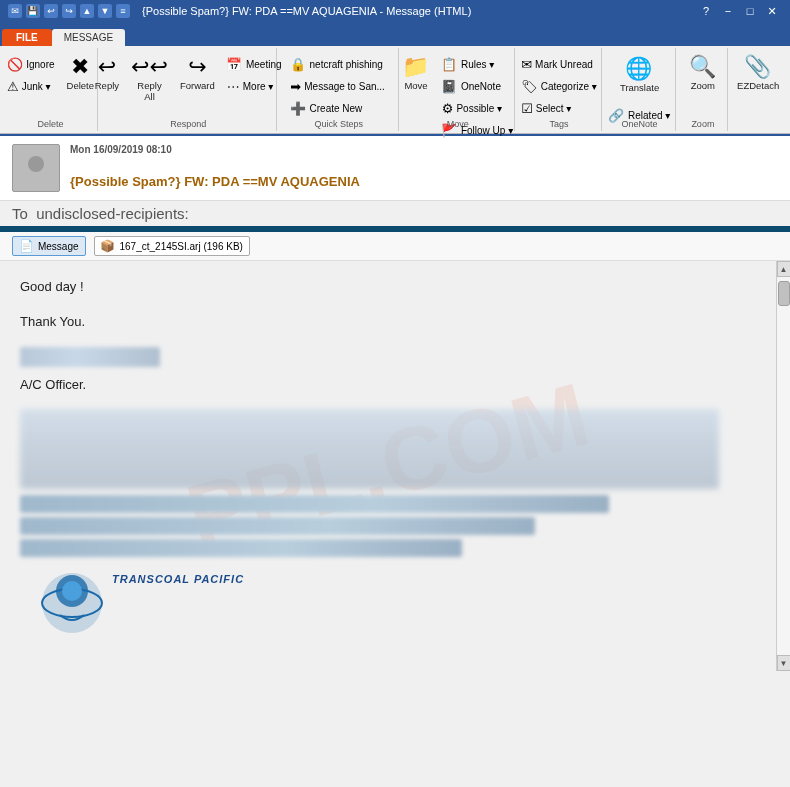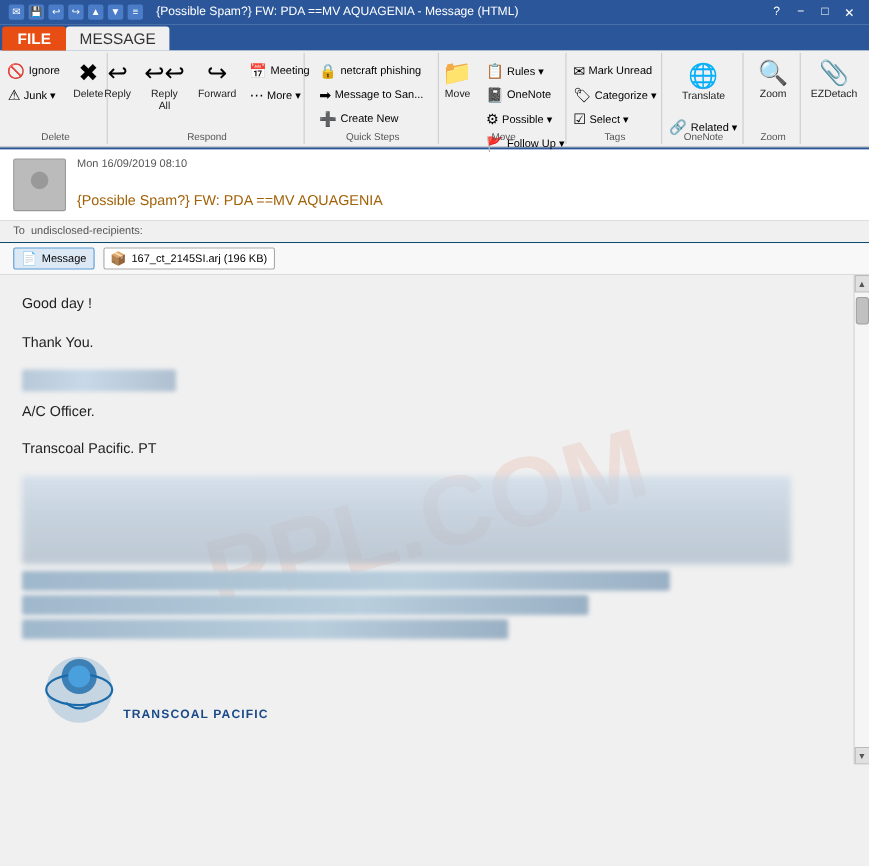--- a/index.html
+++ b/index.html
@@ -24,21 +24,21 @@
     
     .tab-bar {
       background: #2b579a;
       display: flex;
       align-items: flex-end;
       height: 24px;
       padding-left: 2px;
     }
     .tab {
       padding: 3px 12px;
-      font-size: 14px;
+      font-size: 10px;
       cursor: pointer;
       border-radius: 3px 3px 0 0;
       margin-top: 24px;
     }
     .tab.file { background: #e84e13; color: white; font-weight: bold; padding: 3px 14px; }
     .tab.active { background: #f0f0f0; color: #333; }
 
     
     .ribbon {
       background: #f0f0f0;
@@ -109,25 +109,25 @@
     .email-meta { display: flex; align-items: flex-start; gap: 10px; }
     .avatar {
       width: 48px; height: 48px;
       background: #bbb;
       border: 1px solid #999;
       border-radius: 2px;
       display: flex; align-items: center; justify-content: center;
       color: #666; font-size: 24px;
       flex-shrink: 0;
     }
-    .email-details { flex: 1; }
+    .email-details { flex: 1; font-weight: bold; }
     .email-date { font-size: 10px; color: #555; margin-bottom: 3px; }
     .email-from { font-size: 12px; color: #1f3864; margin-bottom: 2px; }
     .email-subject { font-size: 13px; color: #a16207; margin-top: 19px; }
-    .email-to { font-size: 10px; color: #555; padding: 4px 12px; border-bottom: 1px solid #0c4a6e; }
+    .email-to { font-size: 15px; color: #555; padding: 4px 12px; border-bottom: 6px solid #0c4a6e; }
 
     
     .attachment-bar {
       background: #f8f8f8;
       padding: 4px 12px;
       border-bottom: 1px solid #ddd;
       display: flex;
       gap: 8px;
       align-items: center;
     }
@@ -441,29 +441,28 @@
 </div>
 
 <div class="body-row">
   <div class="body-scroll">
     <div class="watermark">PPL.COM</div>
     <div class="email-body">
       <p>Good day !</p>
       <p>Thank You.</p>
       <div class="blurred-block"></div>
       <p>A/C Officer.</p>
-      <p>Transcoal Pacific. PT</p>
 
       <div class="blurred-image-block"></div>
       <div class="blurred-block-wide" style="width:80%;"></div>
       <div class="blurred-block-wide" style="width:70%;"></div>
       <div class="blurred-block-wide" style="width:60%;"></div>
 
       <div class="logo-area">
-        <div style="display:flex; align-items:flex-end; gap:8px;">
+        <div style="display:flex; align-items:flex-start; gap:8px;font-style:italic;">
           <div style="position:relative; width:64px; height:64px;">
             <svg width="64" height="64" viewBox="0 0 64 64">
               <circle cx="32" cy="32" r="30" fill="#1a6aaa" opacity="0.2"></circle>
               <ellipse cx="32" cy="32" rx="30" ry="14" fill="none" stroke="#1a6aaa" stroke-width="2"></ellipse>
               <circle cx="32" cy="20" r="16" fill="#1a6aaa" opacity="0.8"></circle>
               <circle cx="32" cy="20" r="10" fill="#4aa0dd"></circle>
               <path d="M20 44 Q32 54 44 44" stroke="#1a6aaa" stroke-width="2" fill="none"></path>
             </svg>
           </div>
           <div style="font-size:11px;font-weight:bold;color:#1a4a8a;letter-spacing:1px;text-transform:uppercase;">TRANSCOAL PACIFIC</div>

